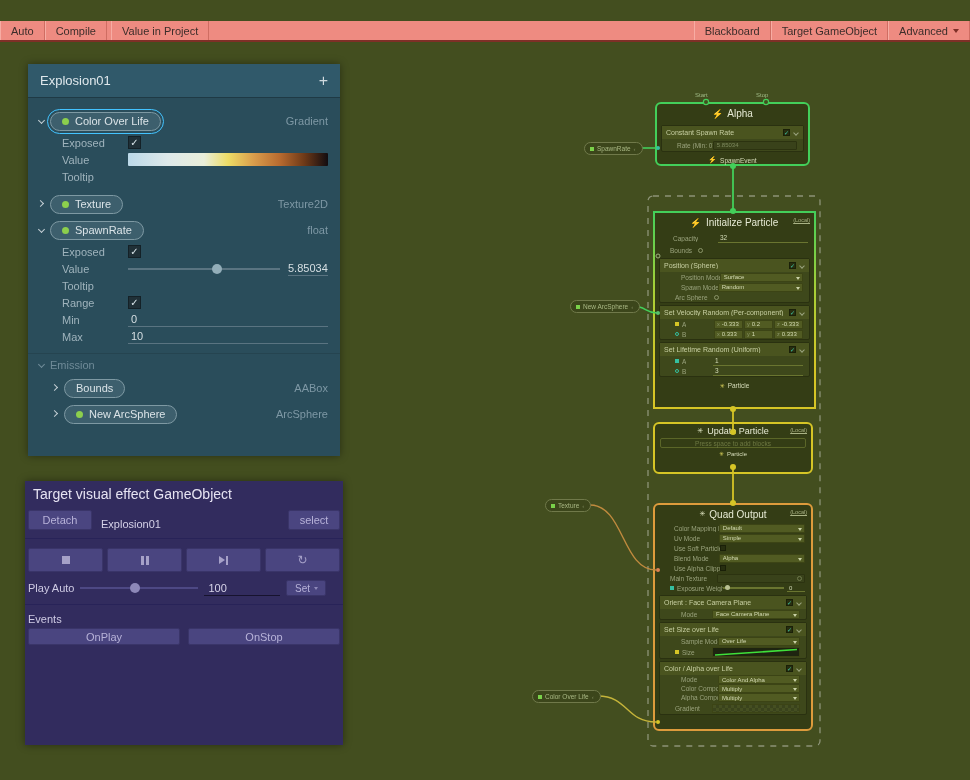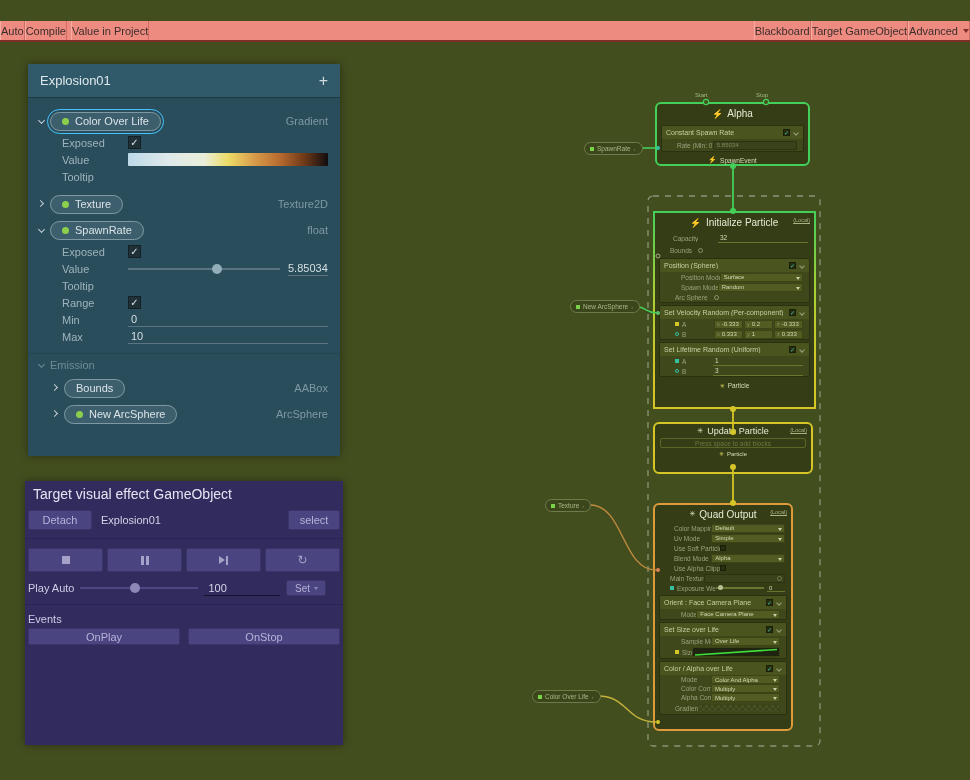--- a/index.html
+++ b/index.html
@@ -6,21 +6,21 @@
 html,body{width:970px;height:780px;overflow:hidden;}
 body{font-family:"Liberation Sans",sans-serif;background:#434e1f;position:relative;}
 #app{position:absolute;inset:0;}
 
 .titlebar{position:absolute;top:0;left:0;right:0;height:21px;background:#8f8f8f;}
 .tab{position:absolute;left:0;top:0;width:97px;height:21px;background:#c6c6c6;display:flex;align-items:center;padding-left:7px;font-size:11px;color:#111;}
 .win-icons{position:absolute;right:5px;top:0;height:21px;display:flex;gap:9px;align-items:center;}
 .wi{font-size:11px;color:#333;line-height:1;cursor:default;}
 
 .toolbar{position:absolute;top:21px;left:0;right:0;height:21px;background:var(--toolbar,#ee8b81);border-bottom:2px solid #7e2f27;display:flex;align-items:stretch;font-size:11px;color:#3c2d2a;}
-.tbtn{display:flex;align-items:center;padding:0 0;border-right:1px solid #cf6d62;border-left:1px solid #f7aca3;cursor:default;}
+.tbtn{display:flex;align-items:center;padding:0 10px;border-right:1px solid #cf6d62;border-left:1px solid #f7aca3;cursor:default;}
 .tbtn.gap{margin-left:4px;}
 .tb-spacer{flex:1;}
 .dar-red{width:0;height:0;border-left:3px solid transparent;border-right:3px solid transparent;border-top:4px solid #7e2f27;margin-left:5px;}
 
 .graph{position:absolute;top:43px;left:0;right:0;bottom:0;background:var(--graph-bg,#434e1f);}
 svg.layer{position:absolute;inset:0;pointer-events:none;}
 #sys{z-index:1;}
 #wires{z-index:6;}
 
 .node{position:absolute;z-index:3;background:#343d15;border:2px solid var(--green,#43cf5a);border-radius:6px;color:#cdd4ae;}
@@ -92,21 +92,21 @@
 .bs-track{flex:1;height:2px;background:#5a7481;position:relative;}
 .bs-handle{position:absolute;top:-4px;width:10px;height:10px;border-radius:50%;background:#93aeb9;}
 .bs-val{width:40px;border-bottom:1px solid #5a7481;color:#d6dfe3;padding-bottom:1px;}
 .ufield{flex:1;border-bottom:1px solid #5a7481;color:#d6dfe3;padding:0 0 1px 3px;}
 .sec-row{display:flex;align-items:center;height:22px;padding:0 12px 0 10px;color:#6f8b98;margin-top:8px;border-top:1px solid #254450;}
 .sec-row .chv::before{border-color:#6f8b98;}
 
 .tp{position:absolute;z-index:10;left:25px;top:438px;width:318px;height:264px;background:var(--panel-bg,#322c5e);box-shadow:0 0 8px rgba(0,0,0,.4);color:#cfcbe4;font-size:11px;}
 .tp-title{padding:5px 8px 0;font-size:14px;color:#e6e3f2;}
 .tp-sub{padding:2px 8px 6px;font-size:11px;line-height:1.25;color:#5a5295;border-bottom:1px solid #282358;}
-.tp-attach{display:flex;align-items:center;gap:9px;padding:8px 3px;border-bottom:1px solid #282358;}
+.tp-attach{display:flex;align-items:flex-end;gap:9px;padding:8px 3px;border-bottom:1px solid #282358;}
 .tbtn2{background:#4a4580;border:1px solid #3a3569;color:#b7b2d8;display:flex;align-items:center;justify-content:center;height:20px;border-radius:2px;cursor:default;}
 .tp-attach .detach{width:64px;}
 .tp-attach .objname{flex:1;color:#d5d1e8;}
 .tp-attach .select{width:52px;}
 .tp-trans{display:flex;gap:4px;padding:9px 3px 4px;}
 .tp-trans .tbtn2{flex:1;height:24px;}
 .ic-stop{width:8px;height:8px;background:#a6a1c8;}
 .ic-pause{display:flex;gap:2px;}
 .ic-pause i{display:block;width:3px;height:9px;background:#a6a1c8;}
 .ic-step{display:flex;align-items:center;gap:1px;}
@@ -286,21 +286,21 @@
           <span>Update Particle</span>
           <span class="n-space" style="top:3px;">(Local)</span>
         </div>
       <div class="ph-box">Press space to add blocks</div>
       <div class="n-foot" style="height:9px;font-size:6px;">
           <span class="picon">✳</span>
           <span>Particle</span>
         </div>
     </div>
 
-    <div class="node orange" style="left:653px;top:460px;width:140px;height:228px;">
+    <div class="node orange" style="left:653px;top:460px;width:160px;height:228px;">
       <div class="n-title" style="height:18px;">
           <span class="picon">✳</span>
           <span>Quad Output</span>
           <span class="n-space">(Local)</span>
         </div>
       <div class="prow sh" style="padding-left:19px;">
           <span class="p-lbl" style="width:46px;">Color Mapping Mode</span>
           <div class="dd">
             <span>Default</span>
             <i class="dar"></i>

